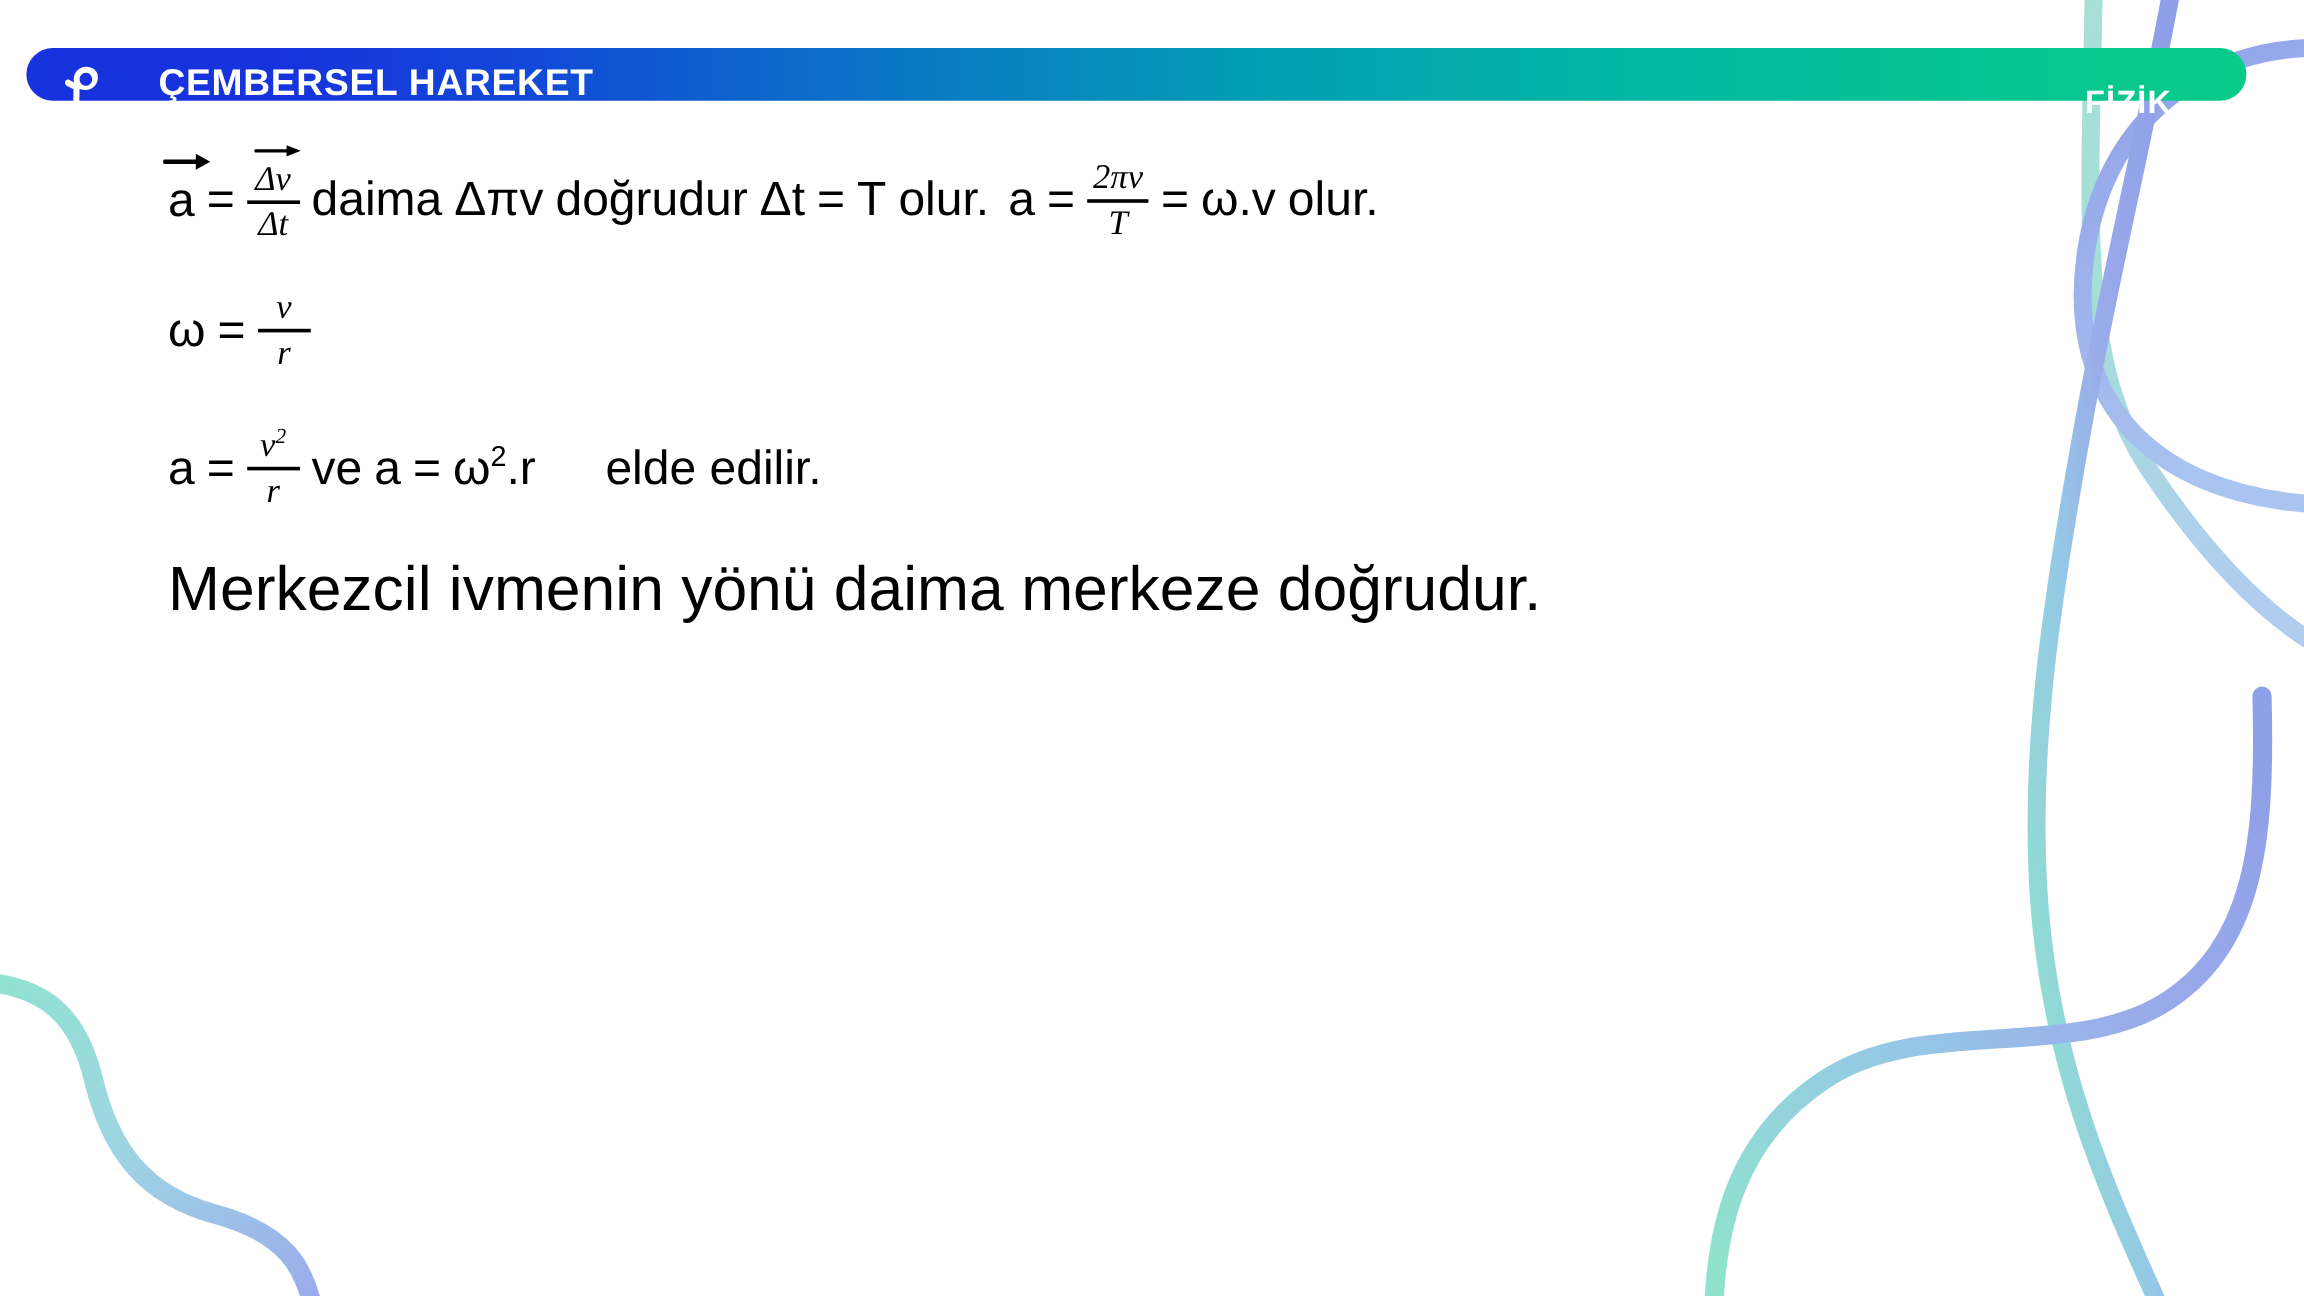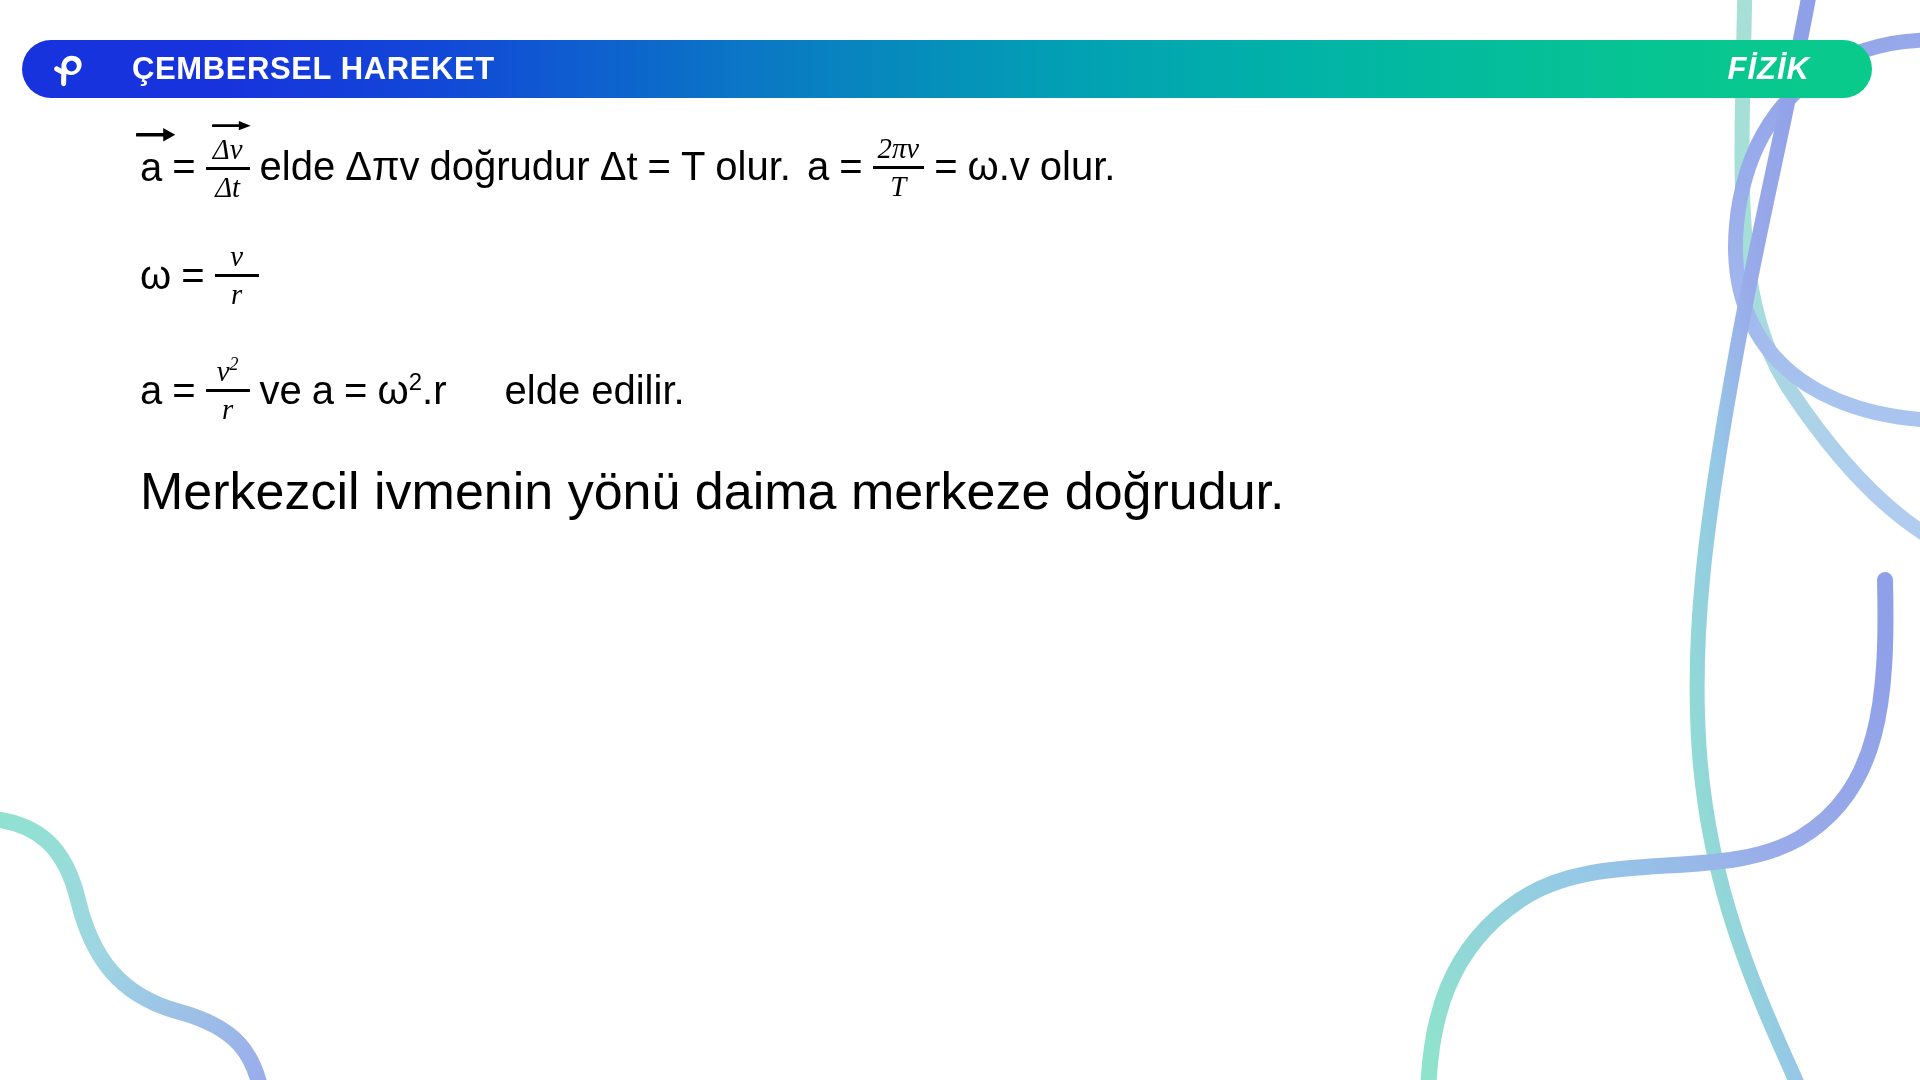--- a/index.html
+++ b/index.html
@@ -23,21 +23,21 @@
     z-index: 0;
     pointer-events: none;
   }
 
   
   #header-bar {
     position: absolute;
     left: 22px;
     top: 40px;
     width: 1850px;
-    height: 58px;
+    height: 44px;
     border-radius: 29px;
     background: linear-gradient(90deg,
         #1733dd 0%,
         #1733dd 11%,
         #1247d8 22%,
         #0a79c4 40%,
         #029fb4 56%,
         #01b4a6 70%,
         #06c295 85%,
         #0acb8a 100%);
@@ -60,26 +60,25 @@
     line-height: 58px;
     color: #ffffff;
     font-size: 31px;
     font-weight: bold;
     letter-spacing: 0.6px;
     white-space: nowrap;
   }
   #subject-badge-label {
     position: absolute;
     right: 62px;
-    top: 0;
+    top: 16px;
     height: 58px;
     line-height: 58px;
     color: #ffffff;
-    font-size: 31px;
-    font-style: italic;
+    font-size: 27px;
     font-weight: bold;
     letter-spacing: 1px;
     white-space: nowrap;
   }
 
   
   #slide-content {
     position: absolute;
     left: 0; top: 0;
     width: 1920px; height: 1080px;
@@ -234,21 +233,21 @@
     <span class="frac has-vec">
       <span class="num"><span class="num-vec">
         <svg viewBox="0 0 40 12" preserveAspectRatio="none">
           <path d="M1 7 L31 7" stroke="#000" stroke-width="2.8" fill="none" stroke-linecap="round"></path>
           <path d="M27 2.2 L39 7 L27 11.8 Z" fill="#000"></path>
         </svg><span>Δv</span></span></span>
       <span class="bar"></span>
       <span class="den">Δt</span>
     </span>
     <span class="gap-sm"></span>
-    <span class="tok">elde</span>
+    <span class="tok">daima</span>
     <span class="gap-sm"></span>
     <span class="tok">Δπv</span>
     <span class="gap-sm"></span>
     <span class="tok">doğrudur</span>
     <span class="gap-sm"></span>
     <span class="tok">Δt</span>
     <span class="gap-sm"></span>
     <span class="tok">=</span>
     <span class="gap-sm"></span>
     <span class="tok">T</span>

